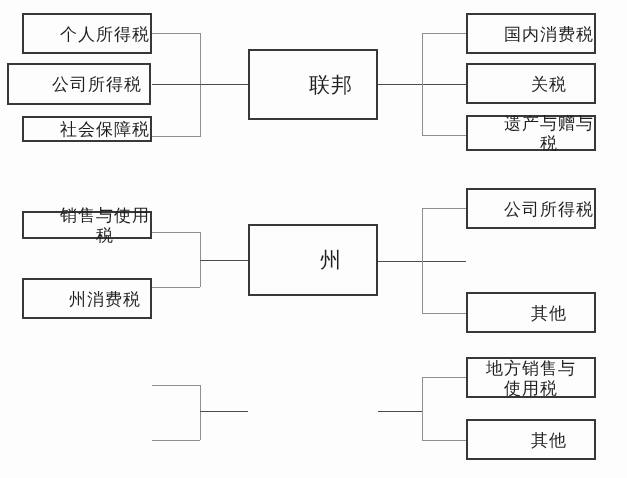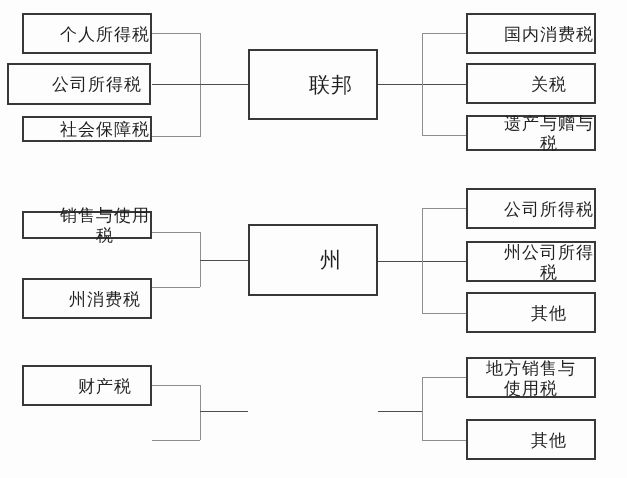--- a/index.html
+++ b/index.html
@@ -75,34 +75,32 @@
   <div class="vline" style="left:422px; top:33px; height:103px"></div>
   <div class="hline" style="left:422px; top:33px; width:44px"></div>
   <div class="hline" style="left:422px; top:135px; width:44px"></div>
 
   <div class="box" style="left:22px; top:211px; width:130px; height:28px">销售与使用税</div>
   <div class="box" style="left:22px; top:278px; width:130px; height:41px">州消费税</div>
 
   <div class="box center-node" style="left:248px; top:224px; width:130px; height:72px">州</div>
 
   <div class="box" style="left:466px; top:188px; width:130px; height:41px">公司所得税</div>
-  <div class="box" style="left:466px; top:241px; width:130px; height:41px">州公司所得税</div>
   <div class="box" style="left:466px; top:292px; width:130px; height:41px">其他</div>
 
   <div class="hline" style="left:152px; top:232px; width:48px"></div>
   <div class="hline" style="left:152px; top:287px; width:48px"></div>
   <div class="vline" style="left:200px; top:232px; height:55px"></div>
   <div class="hline trunk" style="left:200px; top:260px; width:48px"></div>
 
   <div class="hline trunk" style="left:378px; top:261px; width:88px"></div>
   <div class="vline" style="left:422px; top:208px; height:105px"></div>
   <div class="hline" style="left:422px; top:208px; width:44px"></div>
   <div class="hline" style="left:422px; top:313px; width:44px"></div>
 
-  <div class="box" style="left:22px; top:365px; width:130px; height:41px">财产税</div>
 
 
   <div class="box tight" style="left:466px; top:357px; width:130px; height:41px">地方销售与使用税</div>
   <div class="box" style="left:466px; top:419px; width:130px; height:41px">其他</div>
 
   <div class="hline" style="left:152px; top:385px; width:48px"></div>
   <div class="hline" style="left:152px; top:440px; width:48px"></div>
   <div class="vline" style="left:200px; top:385px; height:55px"></div>
   <div class="hline trunk" style="left:200px; top:411px; width:48px"></div>
 

